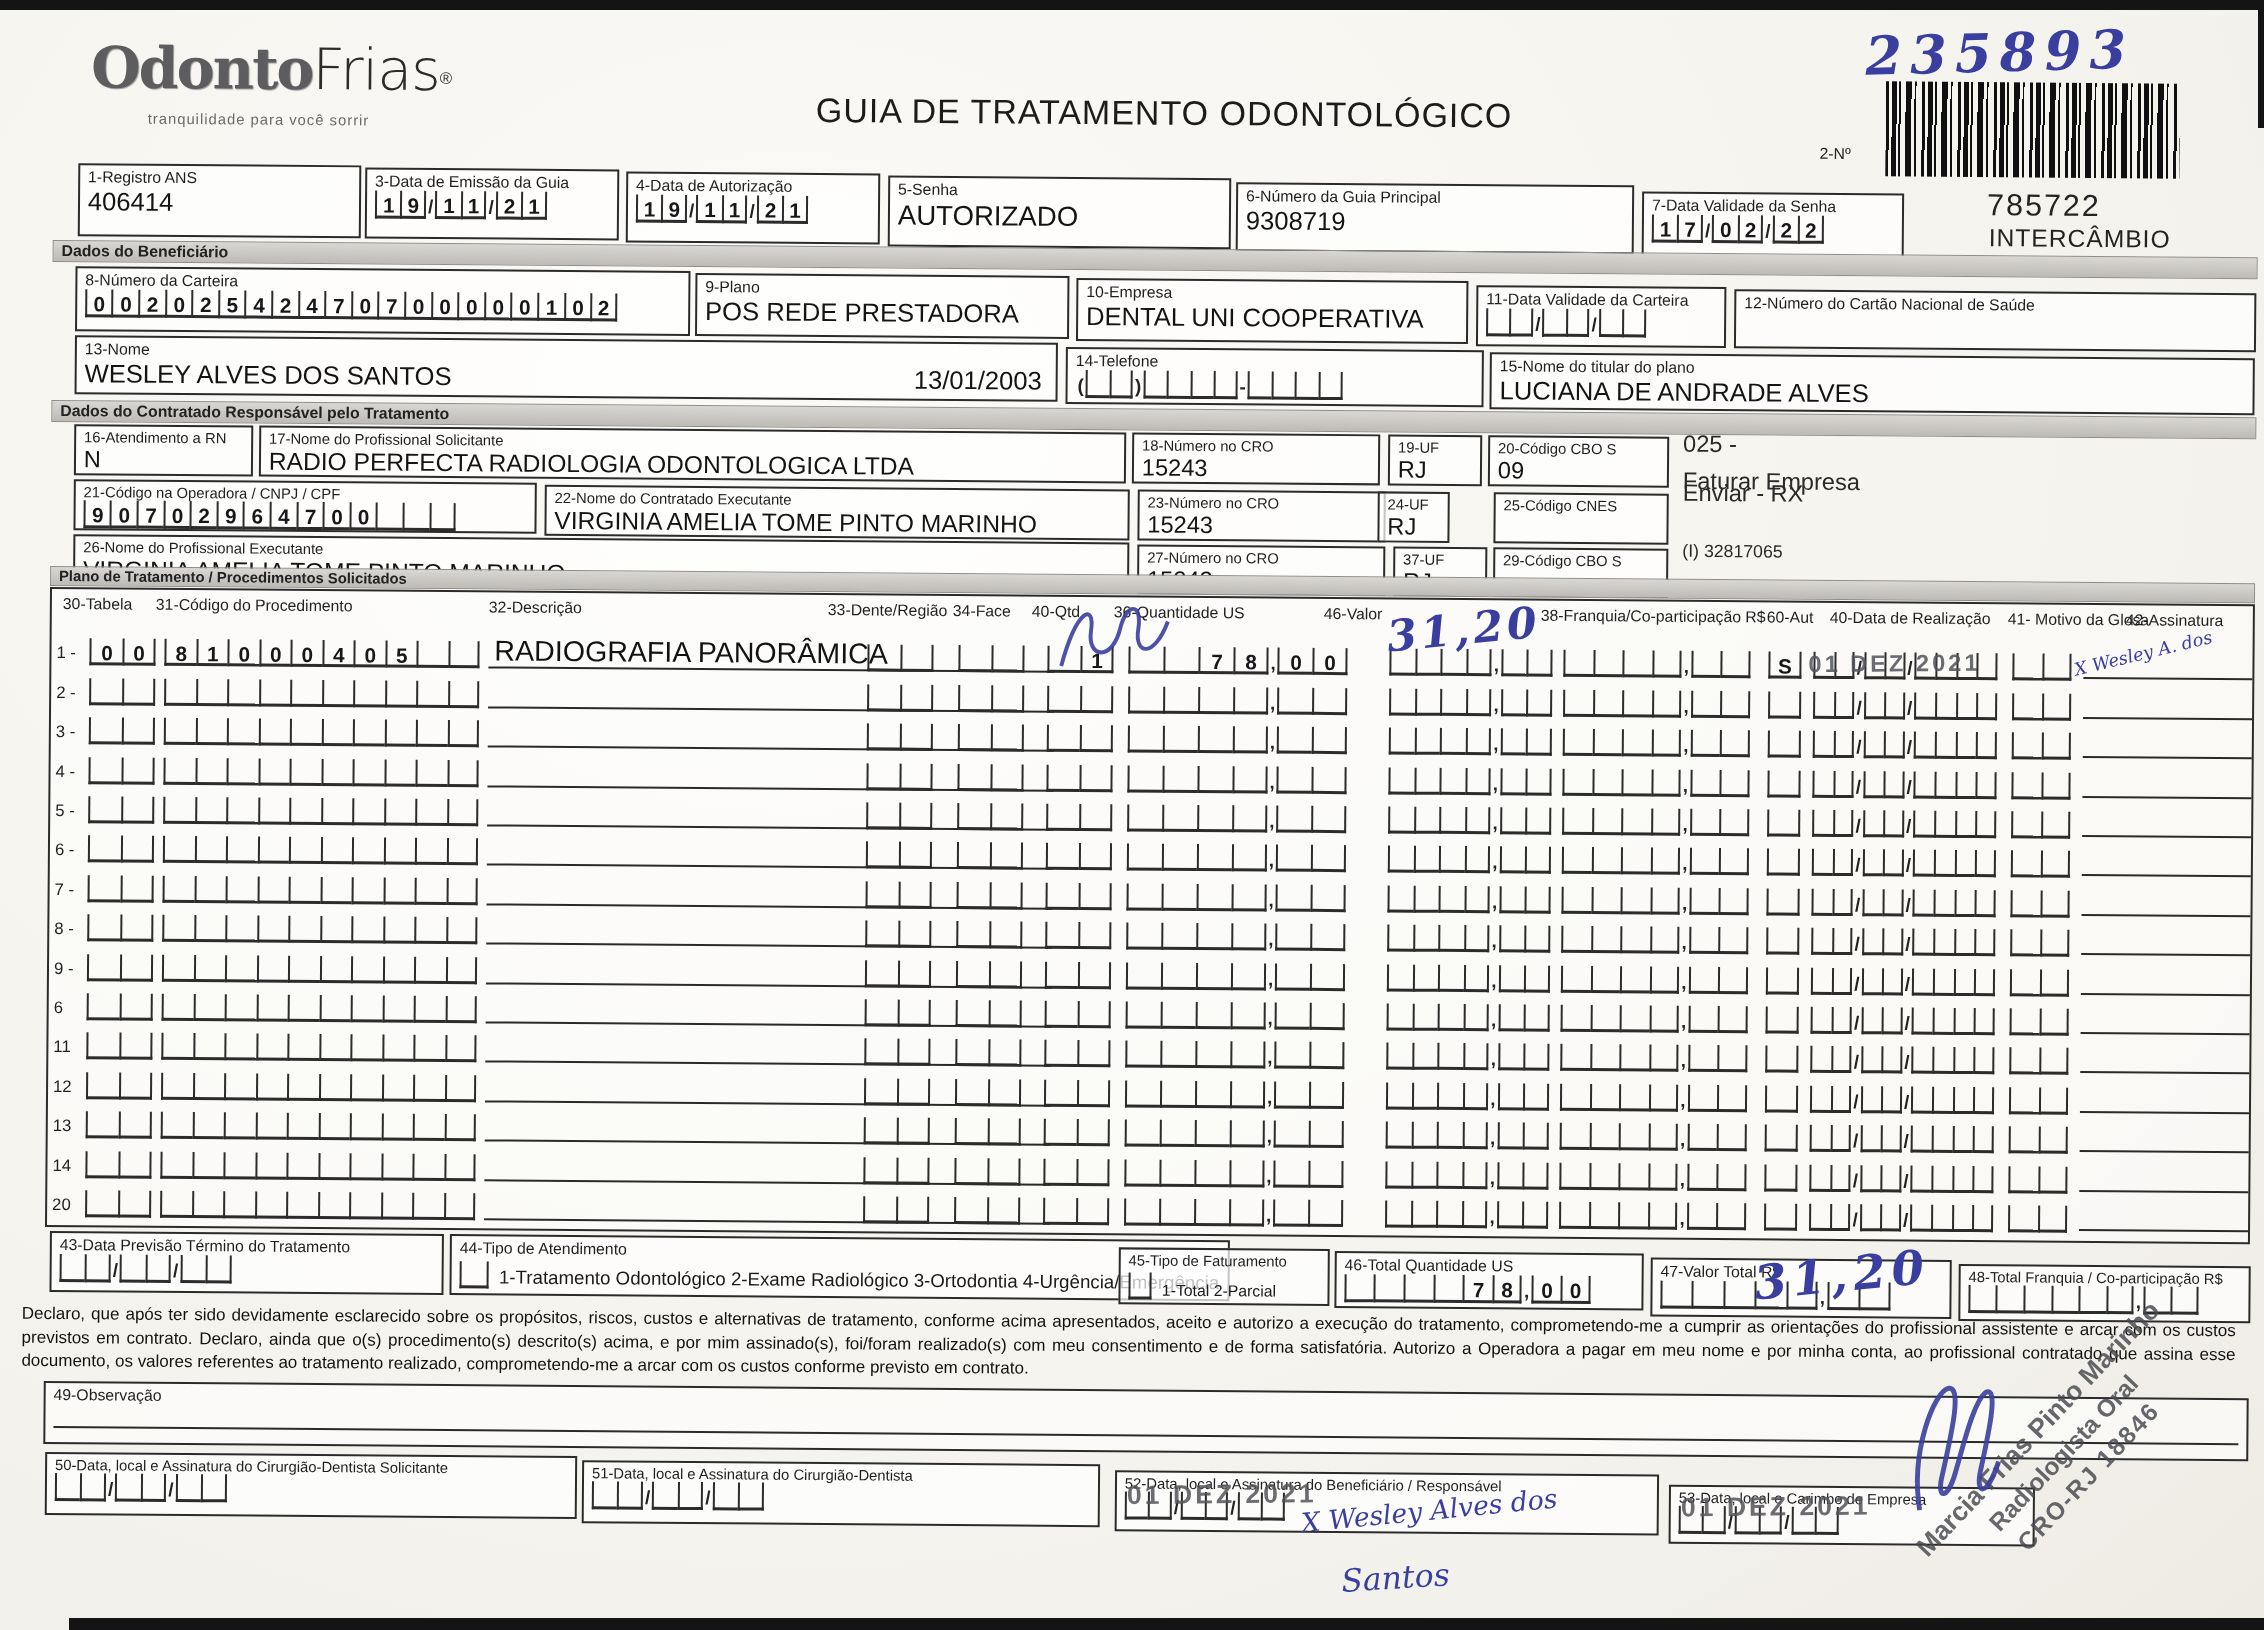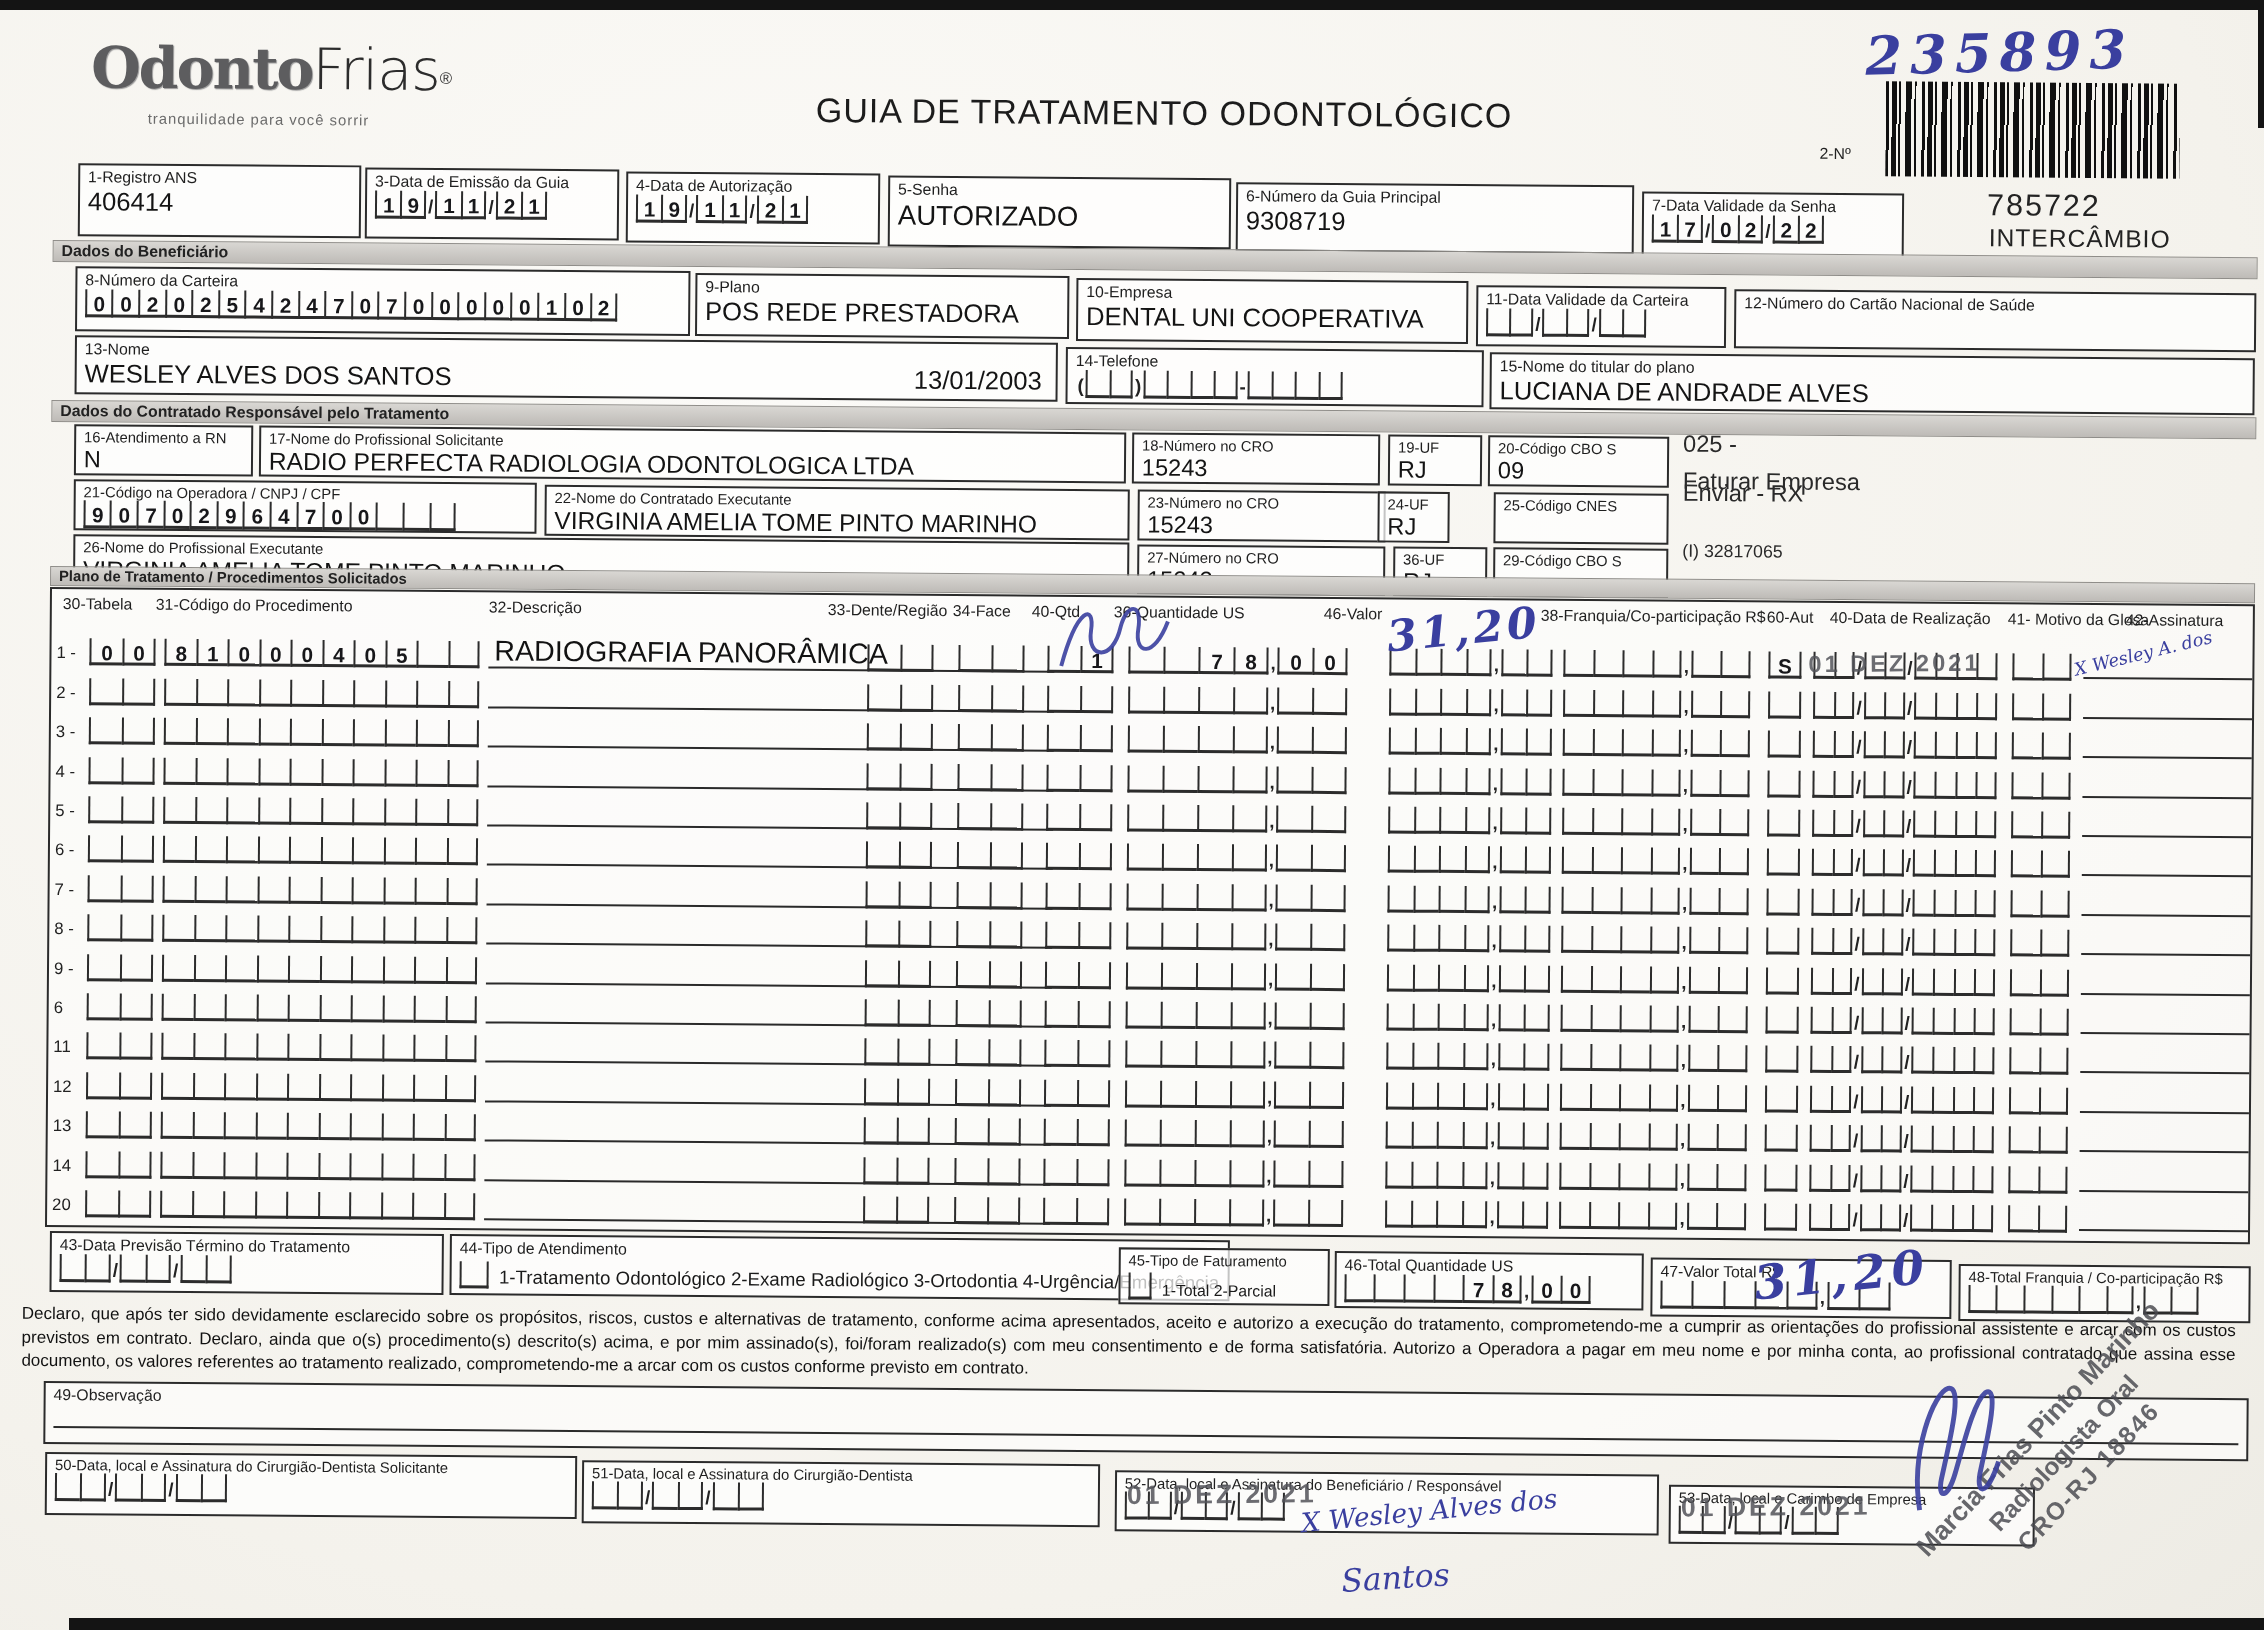--- a/index.html
+++ b/index.html
@@ -311,21 +311,21 @@
 
     <div class="field" style="left:77px;top:534px;width:1056px;height:49px">
       <div class="flabel" style="font-size:14.8px">26-Nome do Profissional Executante</div>
       <div class="fvalue" style="font-size:24.6px">VIRGINIA AMELIA TOME PINTO MARINHO</div>
     </div>
     <div class="field" style="left:1141px;top:536px;width:248px;height:49px">
       <div class="flabel" style="font-size:14.8px">27-Número no CRO</div>
       <div class="fvalue" style="font-size:23.6px">15243</div>
     </div>
     <div class="field" style="left:1397px;top:536px;width:94px;height:49px">
-      <div class="flabel" style="font-size:14.8px">36-UF</div>
+      <div class="flabel" style="font-size:14.8px">37-UF</div>
       <div class="fvalue" style="font-size:23.6px">RJ</div>
     </div>
     <div class="field" style="left:1497px;top:536px;width:175px;height:49px">
       <div class="flabel" style="font-size:14.8px">29-Código CBO S</div>
     </div>
 
     <div class="bar" style="top:566px;height:19.7px;font-size:14.8px">Plano de Tratamento / Procedimentos Solicitados</div>
 
     <div class="ptable"></div>
     <span class="phead" style="left:67px">30-Tabela</span>

